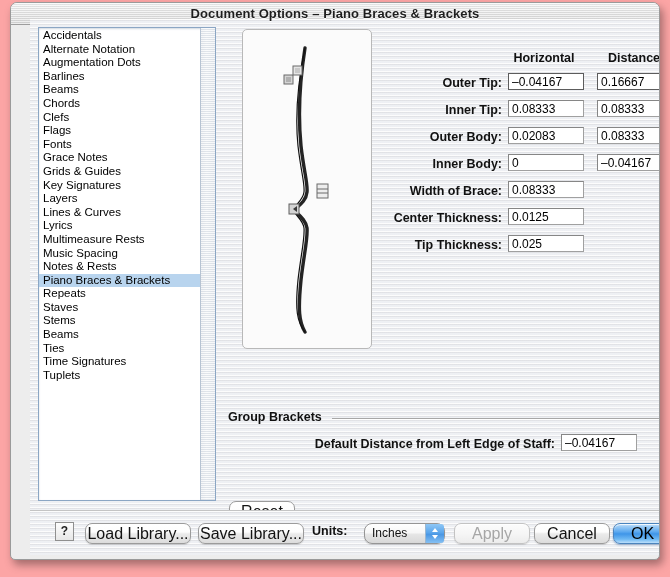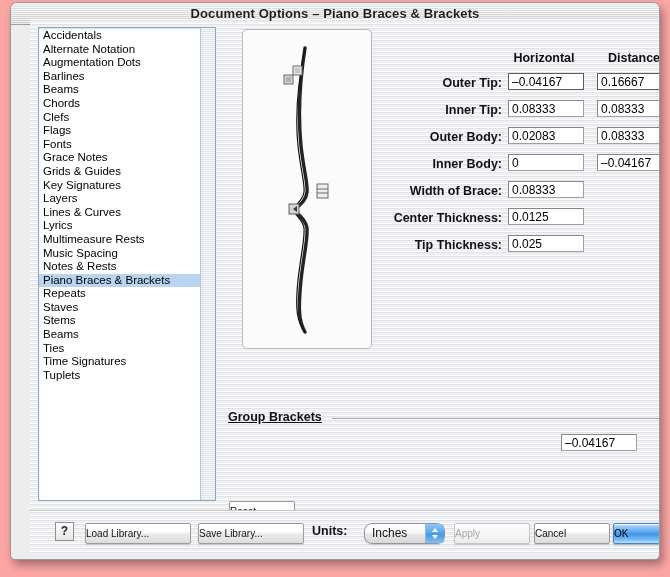--- a/index.html
+++ b/index.html
@@ -201,21 +201,20 @@
     width: 444px; height: 14px;
   }
   #group-title {
     position: absolute;
     left: 0; top: 0;
     font-size: 12.5px;
     font-weight: bold;
     color: #111;
     background: transparent;
     padding-right: 5px;
-    text-decoration: underline;
   }
   #group-line {
     position: absolute;
     left: 104px; top: 8px; right: 0;
     height: 1px;
     background: #a7a7a7;
     box-shadow: 0 1px 0 rgba(255,255,255,0.85);
   }
   #group-row {
     position: absolute;
@@ -250,28 +249,29 @@
     position: absolute;
     left: 0; bottom: 0;
     width: 100%; height: 44px;
     border-top: 1px solid #c4c4c4;
   }
 
   
   .aqua-btn {
     position: absolute;
     height: 21px;
-    border-radius: 2px;
+    border-radius: 7px;
     background: linear-gradient(to bottom, #ffffff 0%, #fdfdfd 42%, #ebebeb 52%, #dcdcdc 100%);
     border: 1px solid #9b9b9b;
     box-sizing: border-box;
     box-shadow: 0 1px 1px rgba(0,0,0,0.13), inset 0 1px 0 rgba(255,255,255,0.9);
-    font-size: 10px;
+    font-size: 16px;
     color: #121212;
     line-height: 19px;
+    text-align: center;
     white-space: nowrap;
     cursor: default;
   }
   .aqua-btn.disabled {
     color: #a6a6a6;
     background: linear-gradient(to bottom, #fcfcfc 0%, #f6f6f6 50%, #ececec 100%);
     border-color: #c3c3c3;
   }
   .aqua-btn.default {
     background: linear-gradient(to bottom,
@@ -465,20 +465,21 @@
             <div class="plabel">Tip Thickness:</div>
             <div class="field f-h">0.025</div>
           </div>
         </div>
 
       <div id="group-sep">
         <span id="group-title">Group Brackets</span>
         <div id="group-line"></div>
       </div>
       <div id="group-row">
+        <span id="group-label">Default Distance from Left Edge of Staff:</span>
         <div class="field" id="group-field">–0.04167</div>
       </div>
 
       <div class="aqua-btn" id="reset-btn">Reset</div>
 
       <div id="bottom" class="pinstripe">
         <div id="help-btn">?</div>
         <div class="aqua-btn" id="load-btn">Load Library...</div>
         <div class="aqua-btn" id="save-btn">Save Library...</div>
         <span id="units-lbl">Units:</span>

